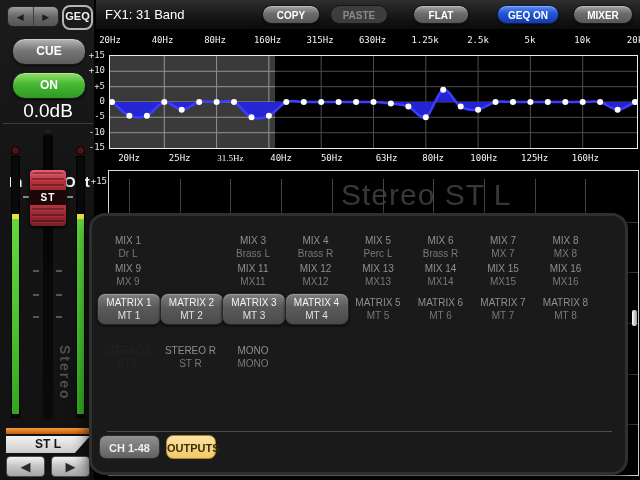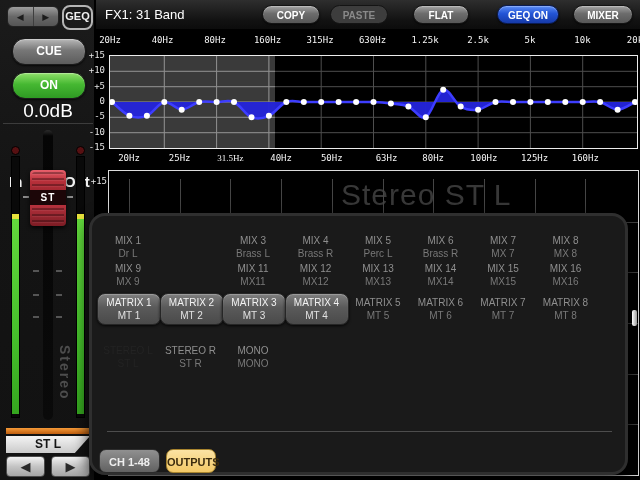--- a/index.html
+++ b/index.html
@@ -91,21 +91,21 @@
          border:3px solid #2f2f2f;border-radius:16px;box-sizing:border-box;
          box-shadow:0 5px 16px rgba(0,0,0,.85);}
   .cell{position:absolute;width:62px;text-align:center;color:#8f8f8f;font-size:10px;line-height:13px;}
   .cell .sub{color:#787878;}
   .cell-raised{background:linear-gradient(#7e7e7e,#5a5a5a 45%,#4a4a4a);border:1px solid #262626;border-radius:8px;
                color:#f2f2f2;padding:2px 0;box-shadow:0 1px 3px rgba(0,0,0,.8),inset 0 1px 1px rgba(255,255,255,.25);}
   .cell-raised .sub{color:#e2e2e2;}
   .cell-pressed{color:#232323;} .cell-pressed .sub{color:#232323;}
   .popup-div{position:absolute;left:15px;top:215px;width:505px;height:1px;background:#4d4d4d;}
   .tab{position:absolute;top:219px;height:24px;border-radius:7px;font-size:11px;font-weight:bold;
-       text-align:center;line-height:24px;box-sizing:border-box;margin-top:14px;}
+       text-align:center;line-height:24px;box-sizing:border-box;}
   .tab-ch{left:7px;width:61px;background:linear-gradient(#909090,#616161);color:#efefef;border:1px solid #2c2c2c;}
   .tab-out{left:74px;width:50px;background:linear-gradient(#fbe3a4,#f3c967);color:#3c2c0e;border:1px solid #a8842e;}
   .scroll-thumb{position:absolute;left:632px;top:310px;width:5px;height:16px;border-radius:2px;
                 background:linear-gradient(90deg,#fff,#9a9a9a);}
 </style>
 </head>
 <body>
 
 <div id="app">
 

